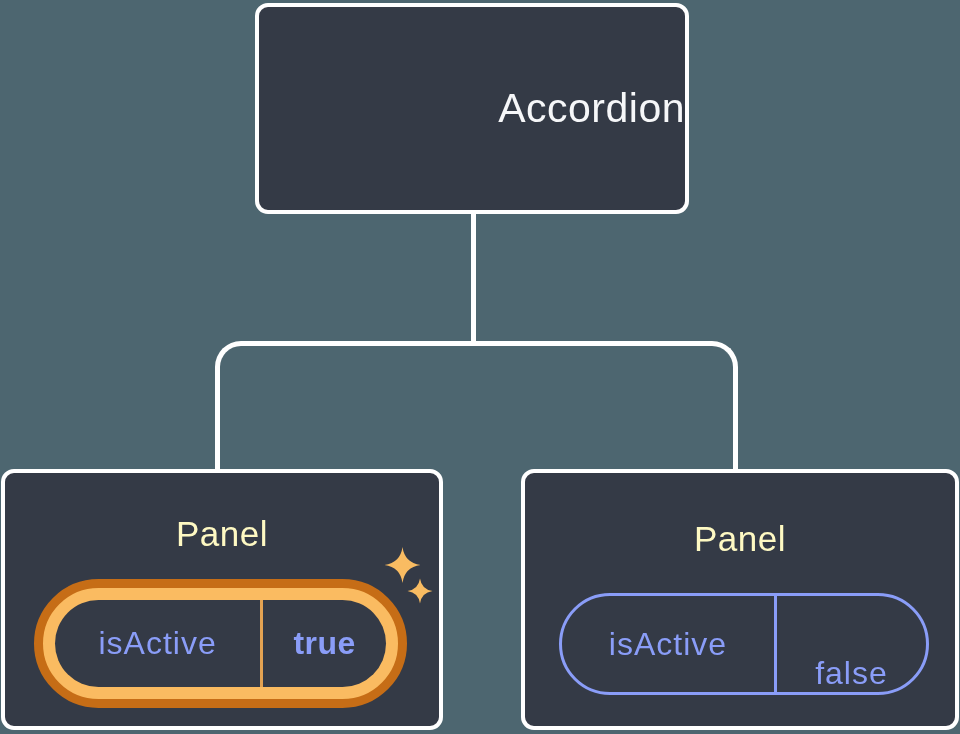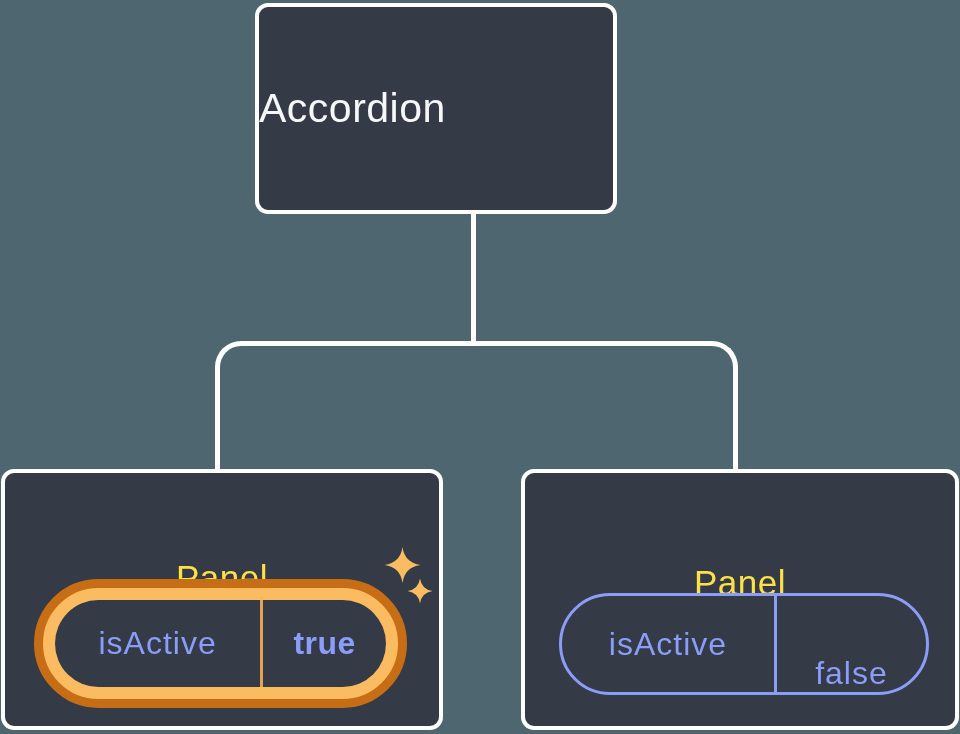--- a/index.html
+++ b/index.html
@@ -19,44 +19,43 @@
   
   .node {
     position: absolute;
     background: #343A46;
     border: 4px solid #FFFFFF;
     border-radius: 13px;
     box-sizing: border-box;
   }
   .node-accordion {
     left: 255px; top: 3px;
-    width: 362px; height: 211px;
-    display: flex; align-items: center; justify-content: flex-start;
+    width: 434px; height: 211px;
+    display: flex; align-items: center; justify-content: flex-end;
   }
   .node-accordion .node-label {
     color: #F6F7F9;
     font-size: 41px;
     font-weight: 500;
     letter-spacing: 0.5px;
   }
   .node-panel {
     width: 442px; height: 261px; top: 469px;
   }
   .node-panel-left  { left: 1px; }
   .node-panel-right { left: 521px; width: 438px; }
 
   .panel-title {
     position: absolute;
     left: 0; width: 100%;
     text-align: center;
-    color: #fde047;
+    color: #fef9c3;
     font-size: 35px;
     font-weight: 500;
     letter-spacing: 0.5px;
-    margin-top: 44px;
   }
   .node-panel-left  .panel-title { top: 41px; }
   .node-panel-right .panel-title { top: 46px; }
 
   
   .connector-stem {
     position: absolute;
     left: 471px; top: 210px;
     width: 5px; height: 136px;
     background: #FFFFFF;

